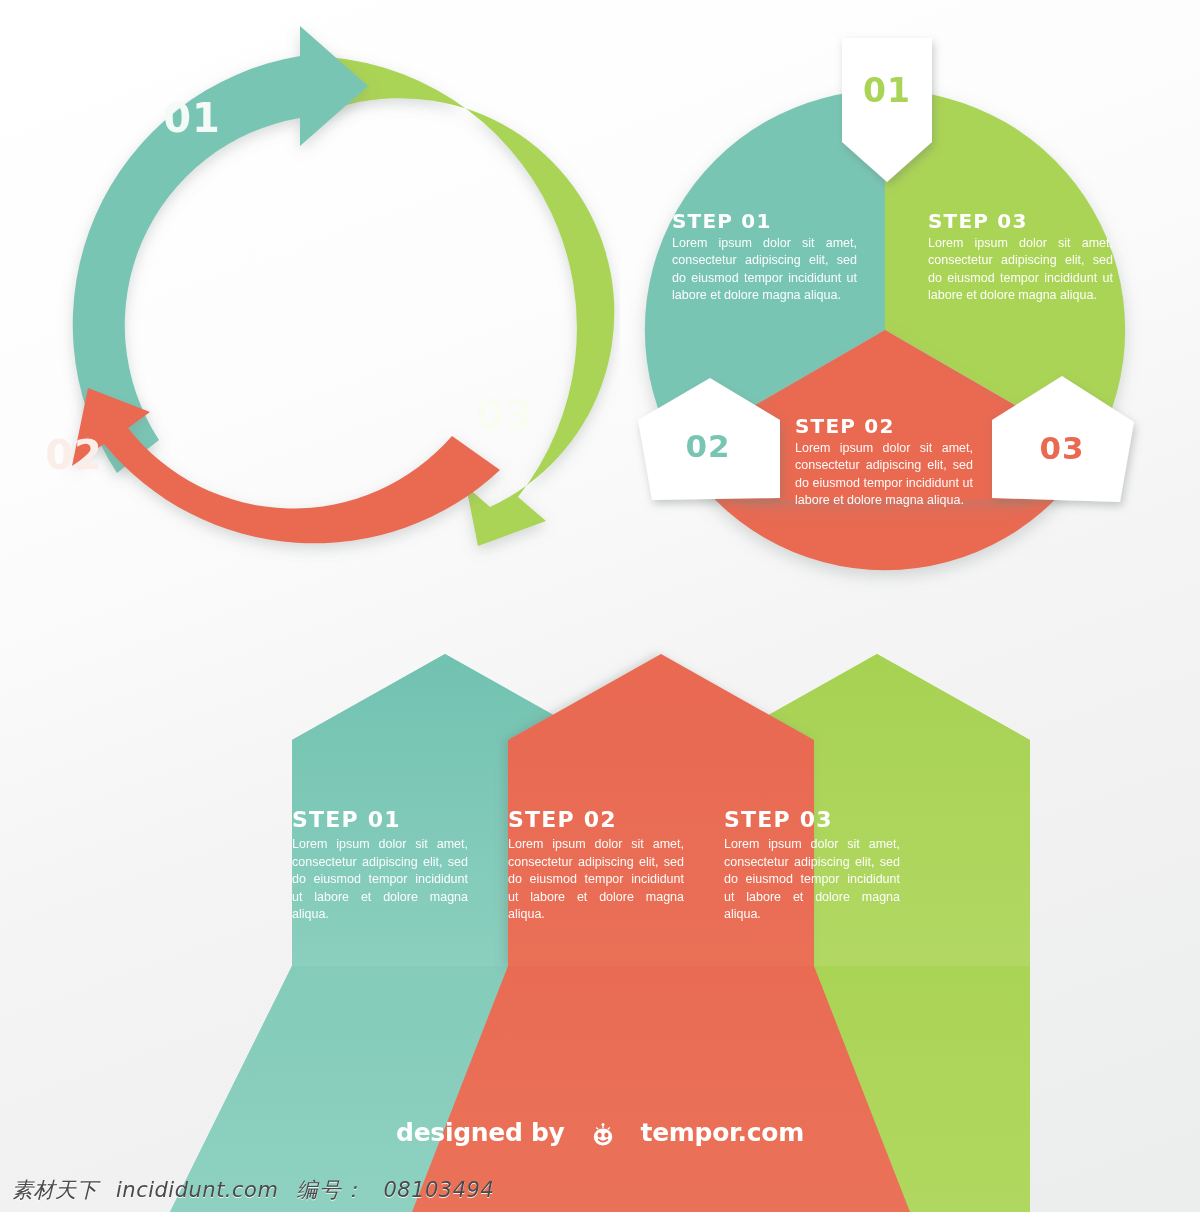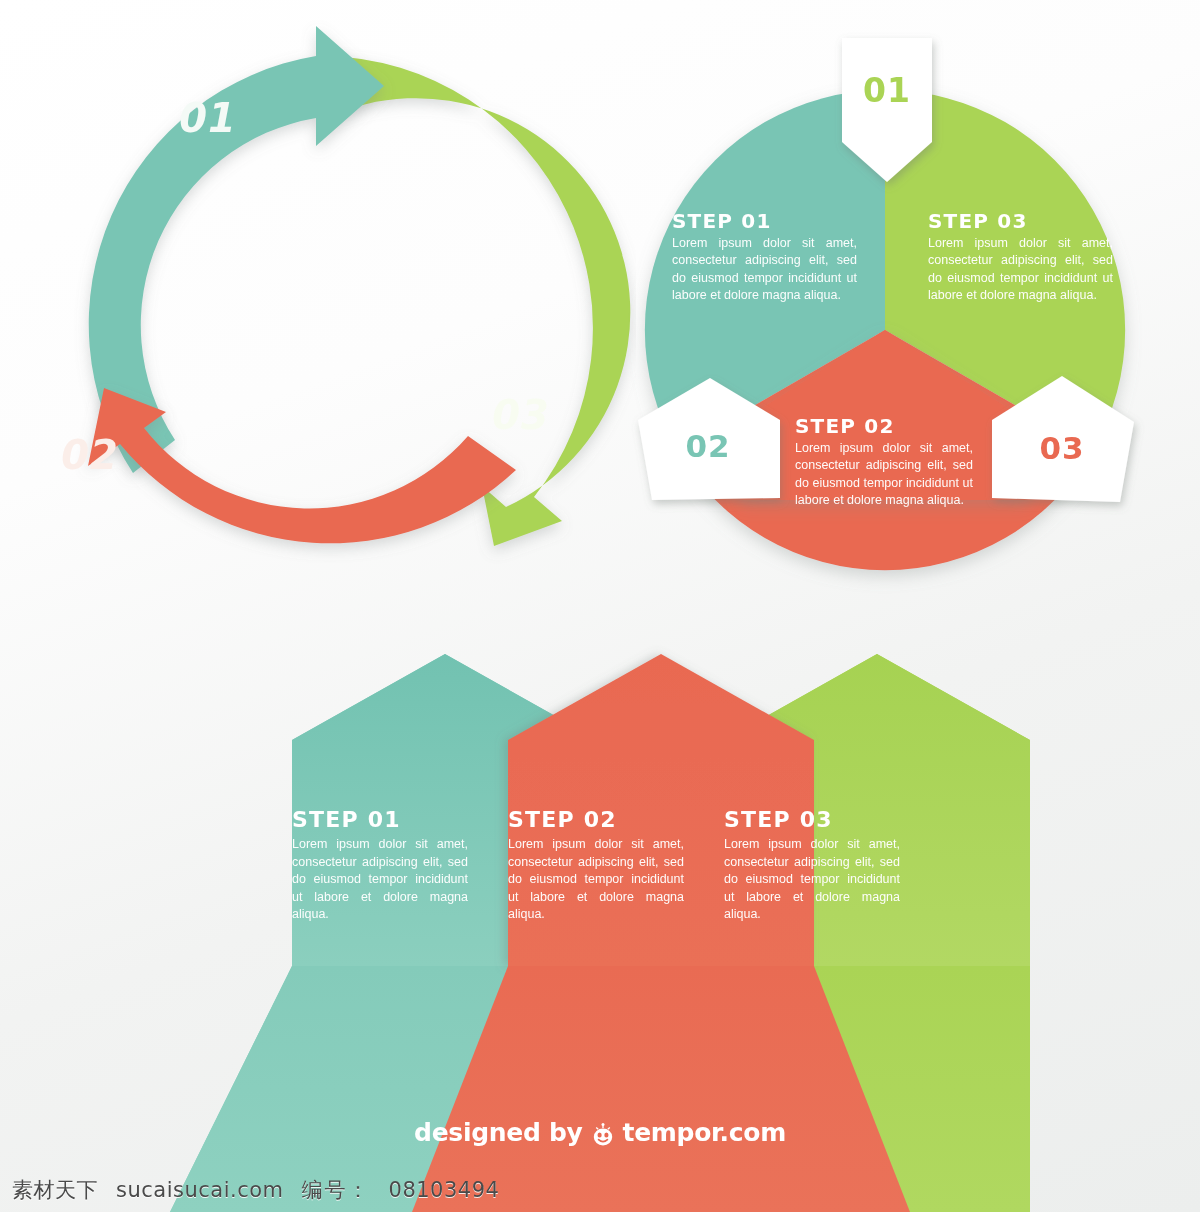--- a/index.html
+++ b/index.html
@@ -26,21 +26,21 @@
   .num-big {
     font-family: "DejaVu Sans", sans-serif;
     font-weight: bold;
     letter-spacing: 1px;
   }
 
   
   .block {
     position: absolute;
   }
-  #circle-arrows-block { left: 16px;   top: 18px;  width: 620px;  height: 620px; font-style: italic; }
+  #circle-arrows-block { left: 0px;   top: 18px;  width: 620px;  height: 620px; }
   #pie-block           { left: 600px; top: 30px;  width: 580px;  height: 600px; }
   #arrows-block        { left: 150px; top: 640px; width: 900px;  height: 572px; }
 
   
   .pie-text {
     position: absolute;
     width: 185px;
     color: #ffffff;
   }
   .pie-text .t {
@@ -98,21 +98,21 @@
     width: 1200px;
     text-align: center;
     color: #ffffff;
     font-family: "DejaVu Sans", sans-serif;
     font-weight: bold;
     font-size: 25px;
     letter-spacing: -0.3px;
     display: flex;
     align-items: center;
     justify-content: center;
-    gap: 7px;
+    gap: 25px;
   }
   #freepik-mascot {
     display: inline-block;
     width: 26px;
     height: 26px;
     position: relative;
     top: 2px;
   }
 
   
@@ -125,20 +125,21 @@
     display: flex;
     align-items: center;
     gap: 18px;
     padding-left: 12px;
     box-sizing: border-box;
     font-family: "DejaVu Sans", sans-serif;
     font-size: 21px;
     color: #4a4a4a;
     text-shadow: 0 1px 0 rgba(255,255,255,.85);
     letter-spacing: 0.5px;
+    font-style: italic;
   }
   #watermark .wm-sep { letter-spacing: 2px; }
 </style>
 </head>
 <body>
 
 <div id="canvas">
 
   <div class="block" id="circle-arrows-block">
     <svg width="620" height="620" viewBox="0 0 620 620">
@@ -330,18 +331,18 @@
         <ellipse cx="9.6" cy="13" rx="2.1" ry="2.5" fill="#e96951"></ellipse>
         <ellipse cx="16.4" cy="13" rx="2.1" ry="2.5" fill="#e96951"></ellipse>
         <path d="M8.6 17.6 Q13 21.6 17.4 17.6" stroke="#e96951" stroke-width="1.7" fill="none" stroke-linecap="round"></path>
       </svg>
     </span>
     <span>tempor.com</span>
   </div>
 
   <div id="watermark">
     <span>素材天下</span>
-    <span>sucaisucai.com</span>
+    <span>incididunt.com</span>
     <span class="wm-sep">编号：</span>
     <span>08103494</span>
   </div>
 
 </div>
 
 </body></html>

